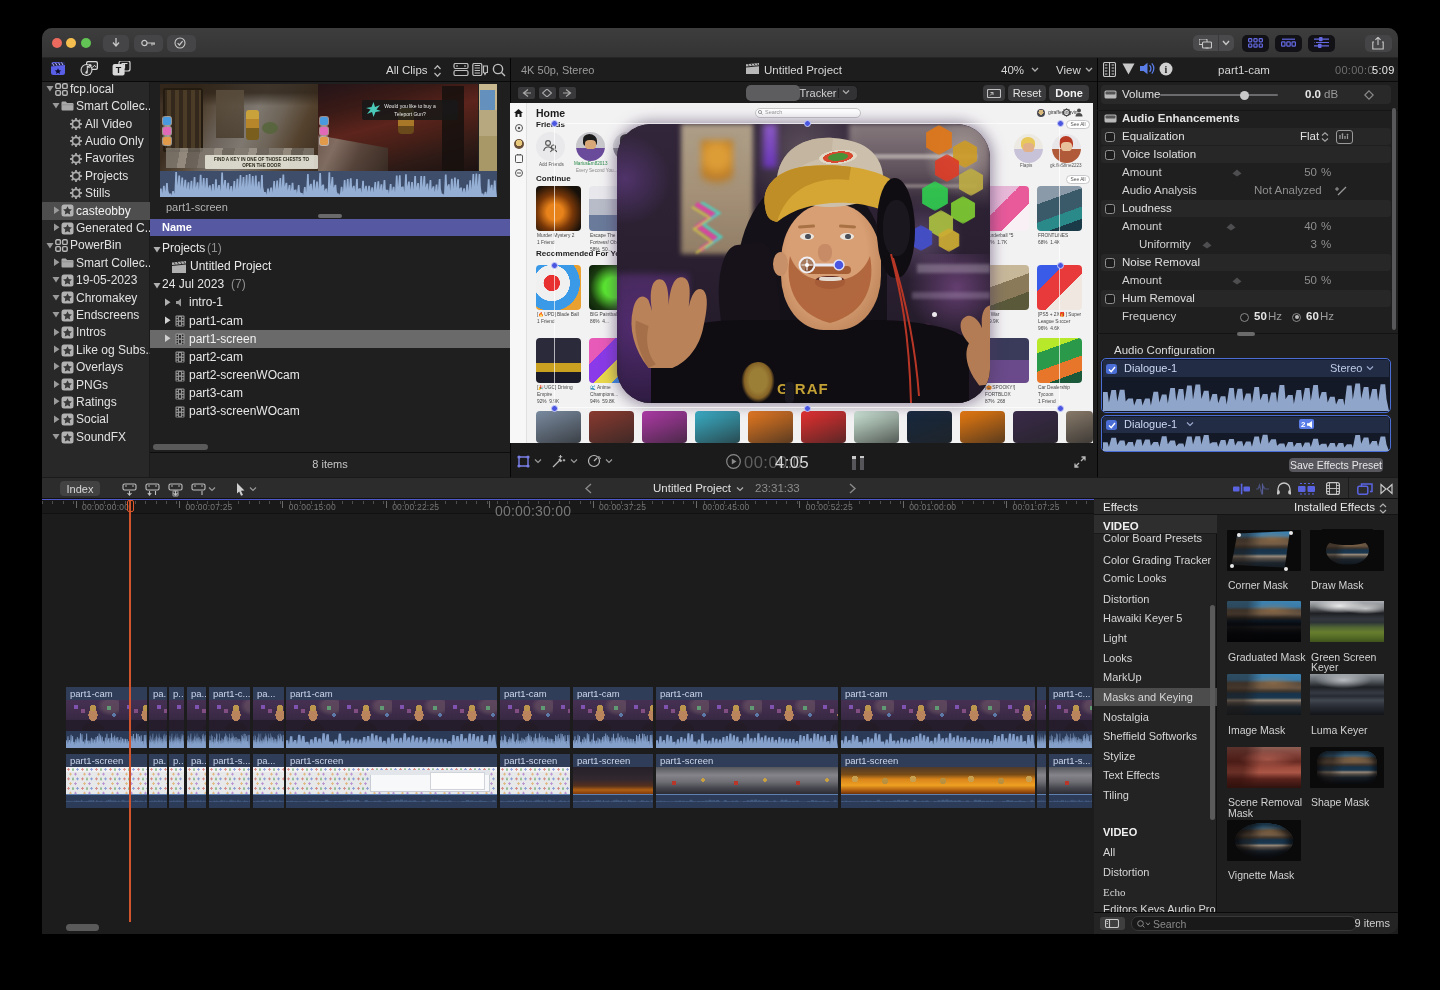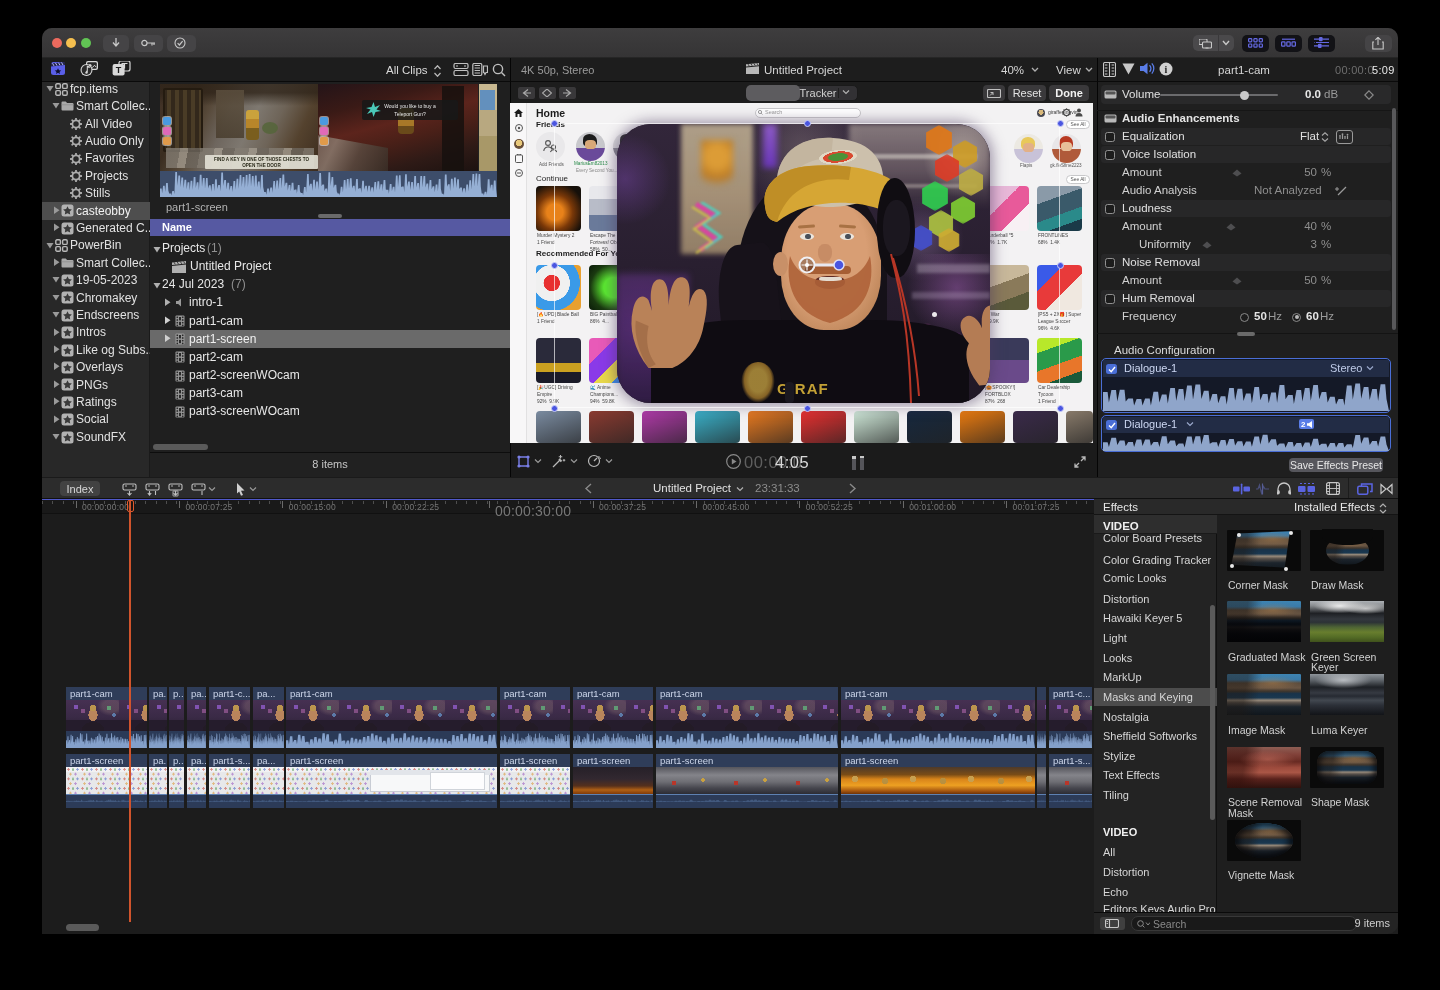--- a/index.html
+++ b/index.html
@@ -358,21 +358,21 @@
     <path d="M0.5 1 H7.5 L4 6.5 Z" fill="#9a9a9a"></path>
   </svg>
 <svg class="ab" style="left:55px;top:82.5px;" width="13" height="13" viewBox="0 0 13 13">
     <g stroke="#b9b9b9" stroke-width="1.4" fill="none">
       <rect x="0.8" y="0.8" width="4.6" height="4.6" rx="1.2"></rect>
       <rect x="7.6" y="0.8" width="4.6" height="4.6" rx="1.2"></rect>
       <rect x="0.8" y="7.6" width="4.6" height="4.6" rx="1.2"></rect>
       <rect x="7.6" y="7.6" width="4.6" height="4.6" rx="1.2"></rect>
     </g>
   </svg>
-<div class="ab tx" style="left:70px;top:82.7px;font-size:12px;color:#e2e2e2;">fcp.items</div>
+<div class="ab tx" style="left:70px;top:82.7px;font-size:12px;color:#e2e2e2;">fcp.local</div>
 <svg class="ab" style="left:52px;top:102.4px;" width="8" height="7" viewBox="0 0 8 7">
     <path d="M0.5 1 H7.5 L4 6.5 Z" fill="#9a9a9a"></path>
   </svg>
 <svg class="ab" style="left:61px;top:100.9px;" width="13" height="10" viewBox="0 0 13 10">
     <path d="M0.5 1.5 a1 1 0 0 1 1-1 h3.2 l1.4 1.6 h5.4 a1 1 0 0 1 1 1 v5.4 a1 1 0 0 1 -1 1 h-10 a1 1 0 0 1 -1-1 Z" fill="#a9a9a9"></path>
     <path d="M0.5 3.8 h12" stroke="#8a8a8a" stroke-width="0.7"></path>
   </svg>
 <div class="ab tx" style="left:76px;top:100.10000000000001px;font-size:12px;color:#e2e2e2;">Smart Collec...</div>
 <svg class="ab" style="left:70px;top:117.8px;" width="12" height="12" viewBox="0 0 12 12">
     <g fill="#ababab">
@@ -788,21 +788,21 @@
 <div class="ab tx" style="left:574px;top:161px;font-size:4.6px;color:#2a8a4a;">MariusEm82013</div>
 <div class="ab tx" style="left:576px;top:167.5px;font-size:4.6px;color:#888;">Every Second You...</div>
 <div class="ab tx" style="left:1020px;top:163px;font-size:4.6px;color:#555;">Flapis</div>
 <div class="ab tx" style="left:1050px;top:163px;font-size:4.6px;color:#555;">gk.fleSfine2223</div>
 <div class="ab" style="left:1066px;top:120px;width:24px;height:9px;background:#fff;border:1px solid #c8c8ca;border-radius:5px">
     <div style="font-size:4.8px;color:#555;text-align:center;line-height:8px">See All</div>
   </div>
 <div class="ab" style="left:1066px;top:175px;width:24px;height:9px;background:#fff;border:1px solid #c8c8ca;border-radius:5px">
     <div style="font-size:4.8px;color:#555;text-align:center;line-height:8px">See All</div>
   </div>
-<div class="ab tx" style="left:536px;top:174px;font-size:8px;color:#1c1c1c;font-weight:normal">Continue</div>
+<div class="ab tx" style="left:536px;top:174px;font-size:8px;color:#1c1c1c;font-weight:bold">Continue</div>
 <div class="ab tx" style="left:536px;top:249px;font-size:8px;color:#1c1c1c;font-weight:bold">Recommended For You</div>
 <div class="ab" style="left:536px;top:186px;width:45px;height:45px;background:radial-gradient(circle at 42% 58%, #e8821a 0 22%, #7a3808 48%, #16100a 80%);border-radius:4px"></div>
 <div class="ab" style="left:589px;top:186px;width:45px;height:45px;background:linear-gradient(180deg,#e8e8ec 0 30%,#b8bcc8 30% 65%,#6a7a9a 65%);border-radius:4px"></div>
 <div class="ab" style="left:641px;top:186px;width:45px;height:45px;background:linear-gradient(135deg,#3a8ad8,#8a4ad8);border-radius:4px"></div>
 <div class="ab" style="left:984px;top:186px;width:45px;height:45px;background:linear-gradient(135deg,#e8b8d8 0 40%,#e85a9a 40% 70%,#f8f0f4 70%);border-radius:4px"></div>
 <div class="ab" style="left:1037px;top:186px;width:45px;height:45px;background:linear-gradient(160deg,#8a9aa8 0 30%,#3a5a6a 30% 60%,#2a8a8a 60% 80%,#1a3a48 80%);border-radius:4px"></div>
 <div class="ab" style="left:537px;top:233px;width:46px;font-size:4.8px;color:#444;line-height:1.45">Murder Mystery 2<br>1 Friend</div>
 <div class="ab" style="left:590px;top:233px;width:46px;font-size:4.8px;color:#444;line-height:1.45">Escape The<br>Fortress! Ob...<br>58%&nbsp; 50...</div>
 <div class="ab" style="left:985px;top:233px;width:46px;font-size:4.8px;color:#444;line-height:1.45">Murderball *5<br>57%&nbsp; 1.7K</div>
 <div class="ab" style="left:1038px;top:233px;width:46px;font-size:4.8px;color:#444;line-height:1.45">FRONTLiNES<br>68%&nbsp; 1.4K</div>
@@ -1257,21 +1257,21 @@
 <div class="ab" style="left:1094px;top:688px;width:123px;height:18px;background:#4c4c4c"></div>
 <div class="ab tx" style="left:1103px;top:690.5px;font-size:11px;color:#d6d6d6;">Masks and Keying</div>
 <div class="ab tx" style="left:1103px;top:710.5px;font-size:11px;color:#d6d6d6;">Nostalgia</div>
 <div class="ab tx" style="left:1103px;top:729.5px;font-size:11px;color:#d6d6d6;">Sheffield Softworks</div>
 <div class="ab tx" style="left:1103px;top:749.5px;font-size:11px;color:#d6d6d6;">Stylize</div>
 <div class="ab tx" style="left:1103px;top:768.5px;font-size:11px;color:#d6d6d6;">Text Effects</div>
 <div class="ab tx" style="left:1103px;top:788.5px;font-size:11px;color:#d6d6d6;">Tiling</div>
 <div class="ab tx" style="left:1103px;top:825.5px;font-size:11px;color:#f0f0f0;font-weight:bold">VIDEO</div>
 <div class="ab tx" style="left:1103px;top:845.5px;font-size:11px;color:#d6d6d6;">All</div>
 <div class="ab tx" style="left:1103px;top:865.5px;font-size:11px;color:#d6d6d6;">Distortion</div>
-<div class="ab tx" style="left:1103px;top:885.5px;font-size:11px;color:#d6d6d6;">Echo</div>
+<div class="ab tx" style="left:1103px;top:885.5px;font-size:11px;color:#d6d6d6;font-family:Liberation Serif, serif;">Echo</div>
 <div class="ab tx" style="left:1103px;top:903.0px;font-size:11px;color:#d6d6d6;">Editors Keys Audio Pro</div>
 <div class="ab" style="left:1094px;top:514.5px;width:123px;height:19px;background:#2e2e2e;border-bottom:1px solid #1a1a1a"></div>
 <div class="ab tx" style="left:1103px;top:520px;font-size:11.5px;color:#f0f0f0;font-weight:bold">VIDEO</div>
 <div class="ab" style="left:1210px;top:605px;width:5px;height:215px;background:#5a5a5a;border-radius:2.5px"></div>
 <div class="ab" style="left:1227px;top:529.5px;width:74px;height:41px;background:#0a0a0a;border-radius:1px"></div>
 <div class="ab fx" style="left:1227px;top:529.5px;width:74px;height:41px;clip-path:polygon(14% 10%,85% 4%,78% 93%,6% 86%)"></div>
 <div class="ab" style="left:1237px;top:532.5px;width:4px;height:4px;background:#e8e8e8;border-radius:50%"></div>
 <div class="ab" style="left:1289px;top:530.5px;width:4px;height:4px;background:#e8e8e8;border-radius:50%"></div>
 <div class="ab" style="left:1284px;top:566.5px;width:4px;height:4px;background:#e8e8e8;border-radius:50%"></div>
 <div class="ab" style="left:1230px;top:563.5px;width:4px;height:4px;background:#e8e8e8;border-radius:50%"></div>

